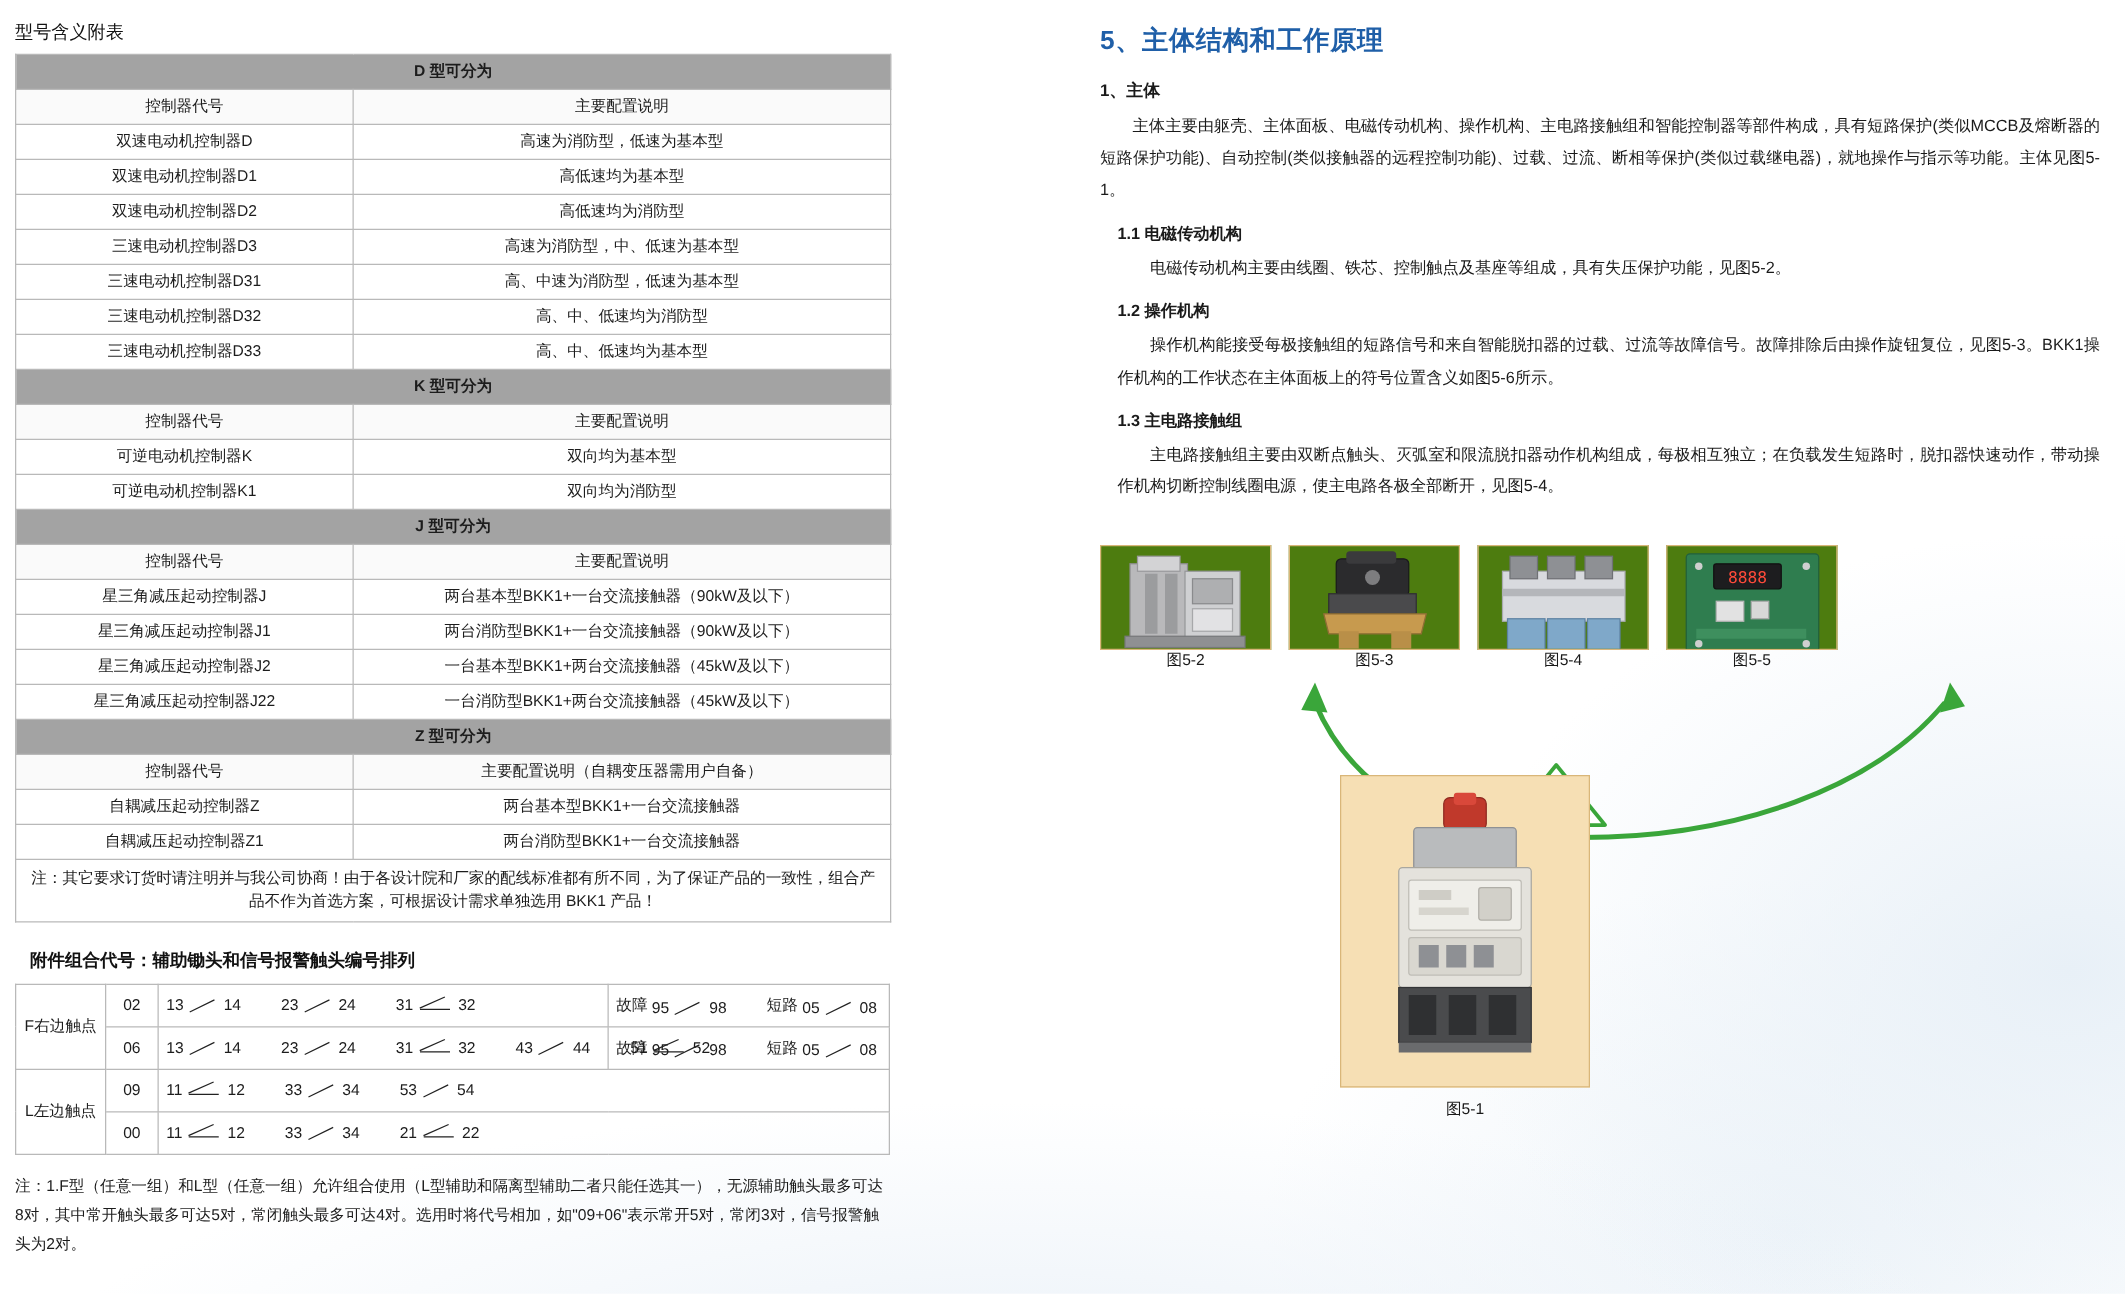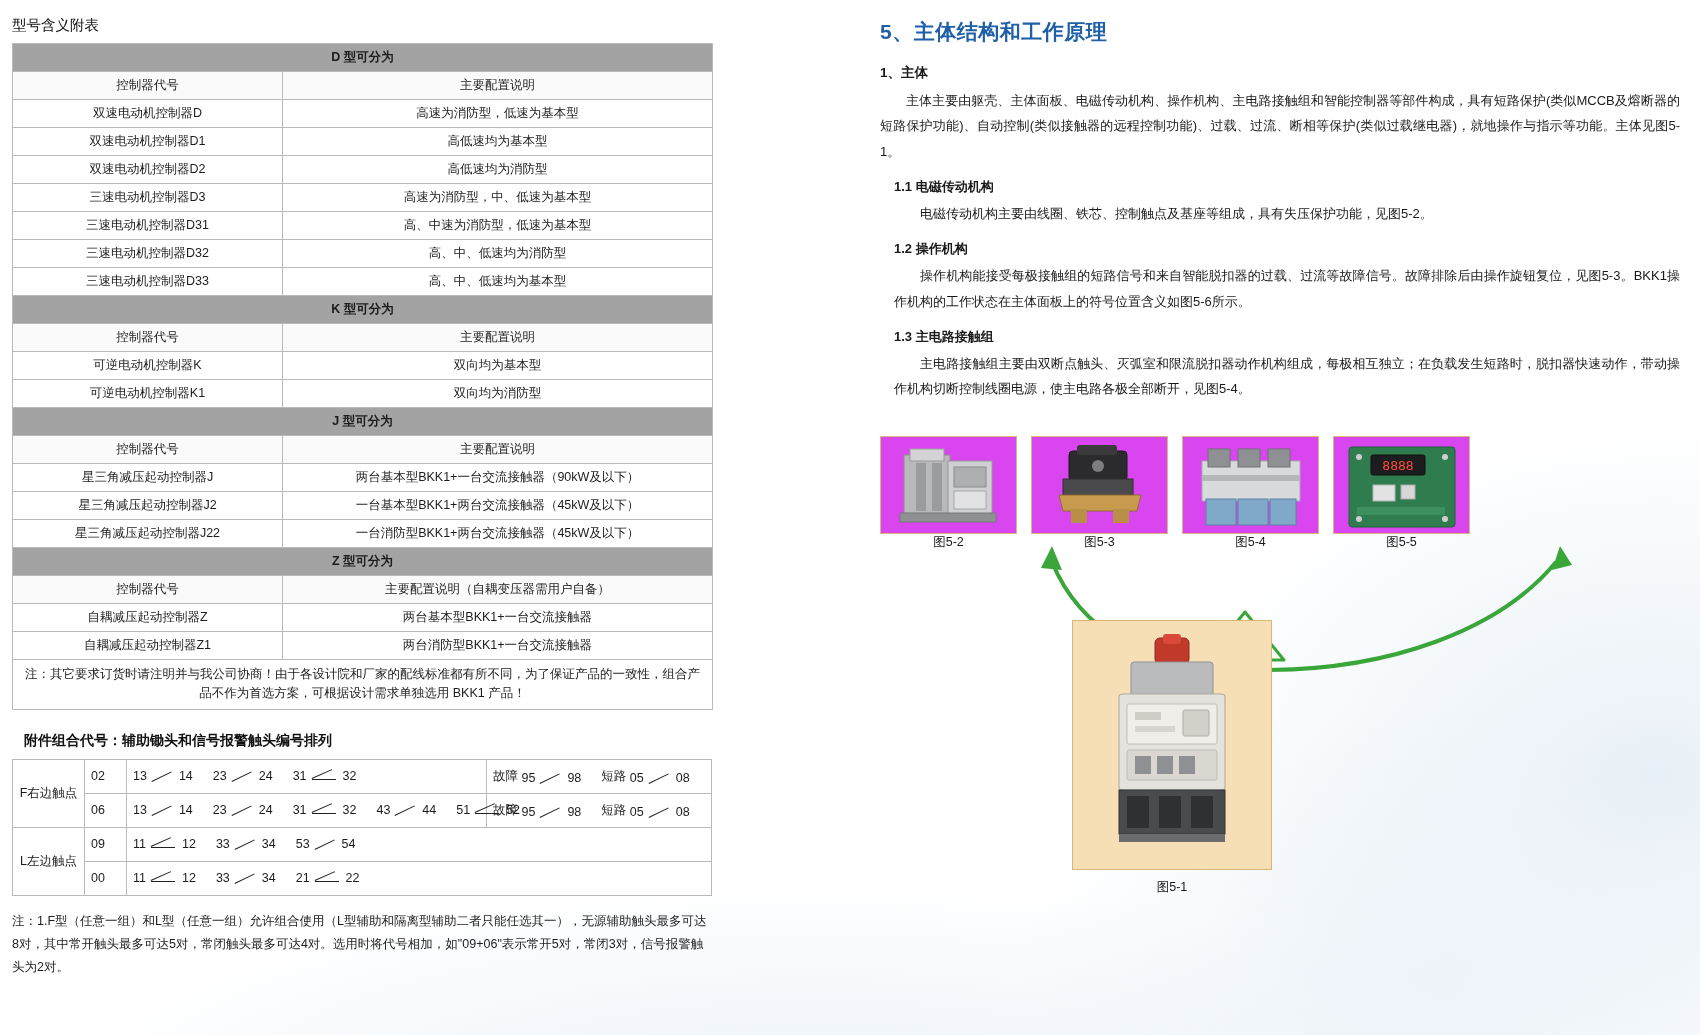--- a/index.html
+++ b/index.html
@@ -57,25 +57,25 @@
     font-size:14px; font-weight:bold; color:#111; margin:22px 0 9px 4px;padding-left:12px;
   }
 
   
   table.acc { border-collapse:collapse; width:700px; margin-left:4px; table-layout:fixed; }
   table.acc td {
     border:1px solid #b9b9b9; font-size:12.5px; color:#1c1c1c; padding:4px 6px; height:34px;
     vertical-align:middle;
   }
   .acc-label { width:72px; text-align:center; font-size:12.5px; }
-  .acc-num { width:42px; }
+  .acc-num { width:42px; text-align:center; }
   .acc-body { padding-left:10px; }
   .acc-right { width:225px; padding-left:8px; }
 
-  .contact-row { display:flex; align-items:center; gap:4px; font-size:12.5px; white-space:nowrap; }
+  .contact-row { display:flex; align-items:center; gap:16px; font-size:12.5px; white-space:nowrap; }
   .pair { display:inline-flex; align-items:flex-end; margin-right:16px; }
   .pair .n1 { }
   .pair .n2 { }
   
   .sym-no {
     display:inline-block; width:26px; height:14px; position:relative; margin:0 3px;
   }
   .sym-no::before {
     content:""; position:absolute; left:2px; bottom:1px; width:22px; height:1px;
     background:#222; transform:rotate(-26deg); transform-origin:left bottom;
@@ -104,22 +104,22 @@
   .r-h2 { font-size:13.5px; font-weight:bold; margin:6px 0 6px 0; }
   .r-h3 { font-size:13px; font-weight:bold; margin:14px 0 5px 14px; }
   .r-p { font-size:13px; line-height:1.95; text-align:justify; margin:0 0 2px 0; }
   .indent { text-indent:26px; }
   .r-p-ind { font-size:13px; line-height:1.95; margin:0 0 2px 14px; text-indent:26px; text-align:justify; }
 
   
   .fig-row { display:flex; gap:14px; margin-top:34px; }
   .fig { width:auto; }
   .fig-box {
-    width:137px; height:98px; background:#d946ef; border:1px solid #d9b679;
-    display:flex; align-items:flex-end; justify-content:center; overflow:hidden;
+    width:137px; height:84px; background:#4d7c0f; border:1px solid #d9b679;
+    display:flex; align-items:flex-start; justify-content:center; overflow:hidden;
   }
   .fig-cap { text-align:center; font-size:12.5px; margin-top:0; }
 
   .fig-big-wrap { position:absolute; left:192px; top:620px; }
   .fig-big {
     width:200px; height:250px; background:#f6dfb4; border:1px solid #d9b679;
     display:flex; align-items:center; justify-content:center;
   }
   .fig-big-cap { text-align:center; font-size:12.5px; margin-top:9px; }
 
@@ -196,20 +196,24 @@
         <tr>
           <td colspan="2" class="group-head">J 型可分为</td>
         </tr>
         <tr>
           <td class="col-head">控制器代号</td>
           <td class="col-head">主要配置说明</td>
         </tr>
         <tr>
           <td>星三角减压起动控制器J</td>
           <td>两台基本型BKK1+一台交流接触器（90kW及以下）</td>
+        </tr>
+        <tr>
+          <td>星三角减压起动控制器J1</td>
+          <td>两台消防型BKK1+一台交流接触器（90kW及以下）</td>
         </tr>
         <tr>
           <td>星三角减压起动控制器J2</td>
           <td>一台基本型BKK1+两台交流接触器（45kW及以下）</td>
         </tr>
         <tr>
           <td>星三角减压起动控制器J22</td>
           <td>一台消防型BKK1+两台交流接触器（45kW及以下）</td>
         </tr>
         <tr>

